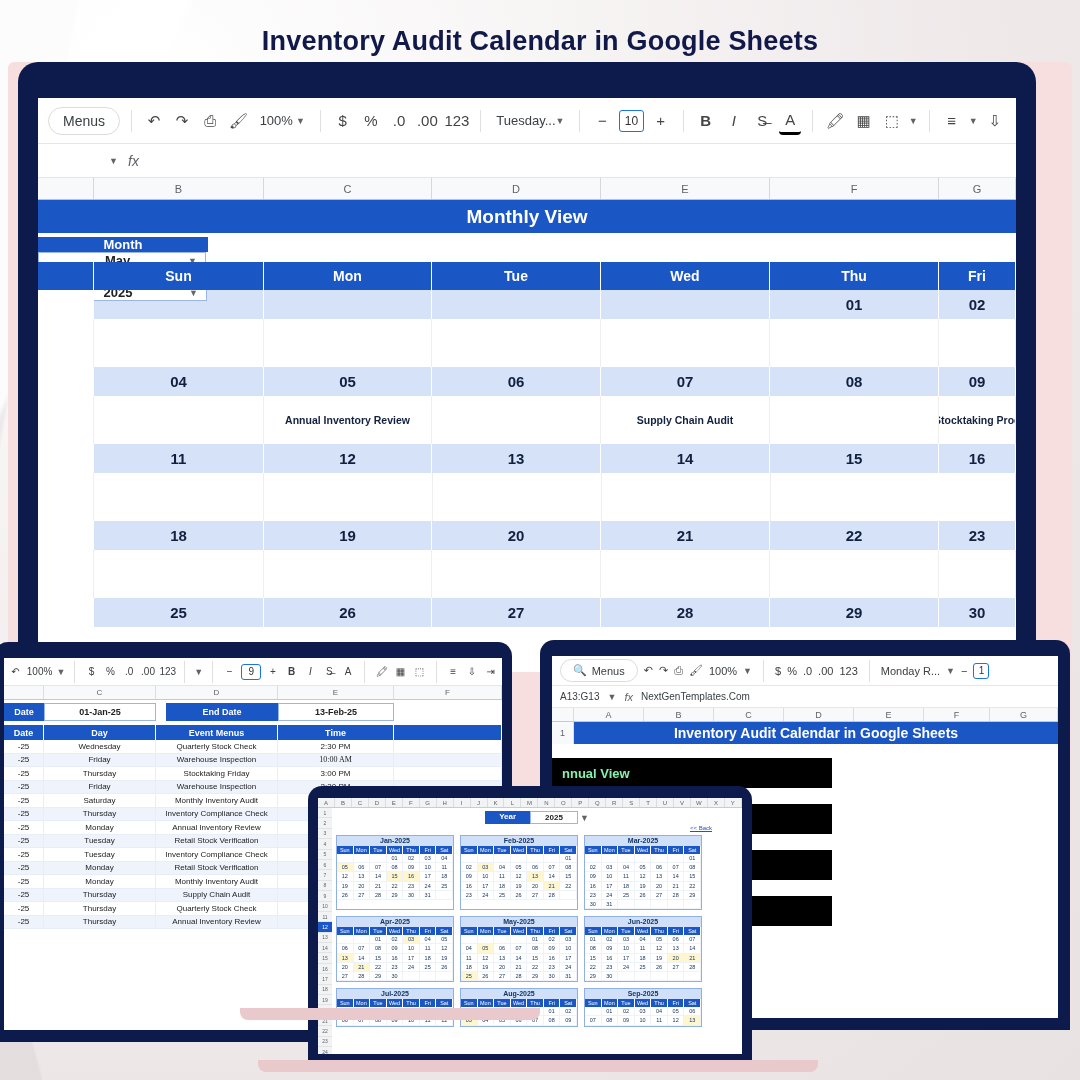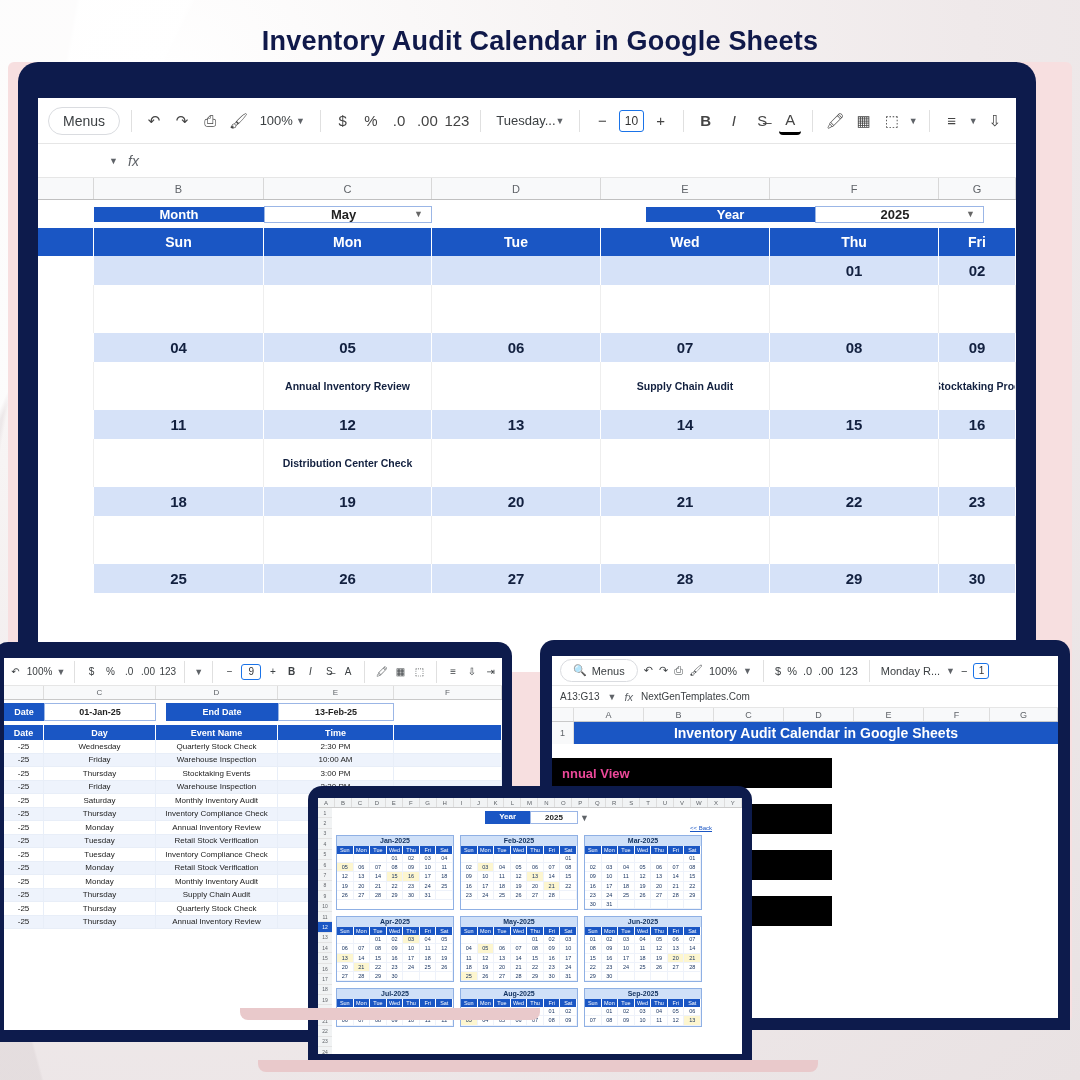--- a/index.html
+++ b/index.html
@@ -80,21 +80,21 @@
   .col-head{
     display:flex; height:22px; background:#f8f9fa; border-bottom:1px solid #c0c0c0;
     font-size:11px; color:#5f6368;
   }
   .col-head div{ display:flex; align-items:center; justify-content:center; border-right:1px solid #d8d8d8;}
 
   .banner{
     background:#1a56c4; color:#fff; text-align:center; font-weight:bold;
     font-size:19px; height:34px; line-height:34px; border-bottom:1px solid #fff;
   }
-  .ctrl-row{ display:flex; height:28px; align-items:center; background:#fff; padding:3px 0;}
+  .ctrl-row{ display:flex; height:28px; align-items:flex-start; background:#fff; padding:3px 0;flex-direction:column;}
   .lbl-blue{
     background:#1a56c4; color:#fff; font-weight:bold; font-size:13px;
     display:flex; align-items:center; justify-content:center;
   }
   .dd{
     border:1px solid #9bb6e6; background:#fff; display:flex; align-items:center;
     justify-content:space-between; padding:0 8px; font-size:13px; font-weight:bold; color:#222;
   }
   .dd span.v{ flex:1; text-align:center;}
   .dd span.c{ color:#666; font-size:9px;}
@@ -146,21 +146,21 @@
     position:absolute; left:540px; top:640px; width:530px; height:390px;
     background:#0d1b4c; border-radius:14px 14px 0 0; padding:16px 12px 0 12px;
   }
   .screen-right{ width:506px; height:362px; background:#fff; overflow:hidden; position:relative;}
   .r-toolbar{ height:30px; display:flex; align-items:center; gap:6px; padding:0 8px; font-size:11px; color:#3c4043; border-bottom:1px solid #e6e6e6;}
   .r-search{ border:1px solid #dadce0; border-radius:14px; padding:4px 12px; font-size:11px; display:flex; gap:5px; align-items:center;}
   .r-fbar{ height:22px; display:flex; align-items:center; gap:8px; padding:0 8px; font-size:10px; color:#3c4043; border-bottom:1px solid #e6e6e6;}
   .r-colhead{ display:flex; height:14px; background:#f8f9fa; border-bottom:1px solid #c9c9c9; font-size:9px; color:#5f6368;}
   .r-colhead div{ display:flex; align-items:center; justify-content:center; border-right:1px solid #ddd;}
   .r-title{ background:#1a56c4; color:#fff; font-weight:bold; text-align:center; font-size:14px; height:22px; line-height:22px; margin-left:22px;}
-  .r-btn{ background:#000; color:#ec4899; font-weight:bold; font-size:13px; height:30px; display:flex; align-items:center; padding-left:10px;}
+  .r-btn{ background:#000; color:#86efac; font-weight:bold; font-size:13px; height:30px; display:flex; align-items:center; padding-left:10px;}
 
   
   .laptop-center{
     position:absolute; left:308px; top:786px; width:444px; height:280px;
     background:#0d1b4c; border-radius:14px 14px 0 0; padding:12px 10px 0 10px;
   }
   .screen-center{ width:424px; height:256px; background:#fff; overflow:hidden; position:relative;}
   .c-colhead{ display:flex; height:10px; background:#f1f3f4; font-size:6px; color:#5f6368; border-bottom:1px solid #ccc;}
   .c-colhead div{ flex:1; display:flex; align-items:center; justify-content:center; border-right:1px solid #ddd;}
   .annual-banner{ background:#1a56c4; color:#fff; font-weight:bold; text-align:center; font-size:12px; height:18px; line-height:18px; margin-left:14px;}
@@ -244,20 +244,21 @@
     <div class="col-head">
       <div style="width:56px;"></div>
       <div style="width:170px;">B</div>
       <div style="width:168px;">C</div>
       <div style="width:169px;">D</div>
       <div style="width:169px;">E</div>
       <div style="width:169px;">F</div>
       <div style="flex:1;">G</div>
     </div>
 
+    <div class="banner">Monthly View</div>
 
     <div class="ctrl-row">
       <div style="width:56px;"></div>
       <div class="lbl-blue" style="width:170px;">Month</div>
       <div class="dd" style="width:168px;">
         <span class="v">May</span>
         <span class="c">▼</span>
       </div>
       <div class="spacer"></div>
       <div class="lbl-blue" style="width:169px;">Year</div>
@@ -321,21 +322,20 @@
       <div style="width:170px;">11</div>
       <div style="width:168px;">12</div>
       <div style="width:169px;">13</div>
       <div style="width:169px;">14</div>
       <div style="width:169px;">15</div>
       <div style="flex:1;">16</div>
     </div>
     <div class="evrow">
       <div style="width:56px;"></div>
       <div style="width:170px;"></div>
-      <div style="width:168px;">Distribution Center Check</div>
       <div style="width:169px;"></div>
       <div style="width:169px;"></div>
       <div style="width:169px;"></div>
       <div style="flex:1;"></div>
     </div>
 
     <div class="numrow">
       <div style="width:56px;background:#fff;"></div>
       <div style="width:170px;">18</div>
       <div style="width:168px;">19</div>
@@ -411,44 +411,44 @@
       <div class="l" style="width:40px;">Date</div>
       <div class="v" style="width:112px;">01-Jan-25</div>
       <div style="width:10px;"></div>
       <div class="l" style="width:112px;">End Date</div>
       <div class="v" style="width:116px;">13-Feb-25</div>
     </div>
 
     <div class="dt-head">
       <div style="width:40px;">Date</div>
       <div style="width:112px;">Day</div>
-      <div style="width:122px;">Event Name</div>
+      <div style="width:122px;">Event Menus</div>
       <div style="width:116px;">Time</div>
       <div style="flex:1;"></div>
     </div>
 
     <div id="daily-rows">
         <div class="dt-row">
           <div style="width: 40px;">-25</div>
           <div style="width: 112px;">Wednesday</div>
           <div style="width: 122px;">Quarterly Stock Check</div>
           <div style="width: 116px;">2:30 PM</div>
           <div style="flex: 1 1 0%;"></div>
         </div>
         <div class="dt-row">
           <div style="width: 40px;">-25</div>
           <div style="width: 112px;">Friday</div>
           <div style="width: 122px;">Warehouse Inspection</div>
-          <div style="width: 116px;">10:00 AM</div>
+          <div style="width: 116px; font-family: Liberation Serif, serif;">10:00 AM</div>
           <div style="flex: 1 1 0%;"></div>
         </div>
         <div class="dt-row">
           <div style="width: 40px;">-25</div>
           <div style="width: 112px;">Thursday</div>
-          <div style="width: 122px;">Stocktaking Events</div>
+          <div style="width: 122px;">Stocktaking Friday</div>
           <div style="width: 116px;">3:00 PM</div>
           <div style="flex: 1 1 0%;"></div>
         </div>
         <div class="dt-row">
           <div style="width: 40px;">-25</div>
           <div style="width: 112px;">Friday</div>
           <div style="width: 122px;">Warehouse Inspection</div>
           <div style="width: 116px;">2:30 PM</div>
           <div style="flex: 1 1 0%;"></div>
         </div>

